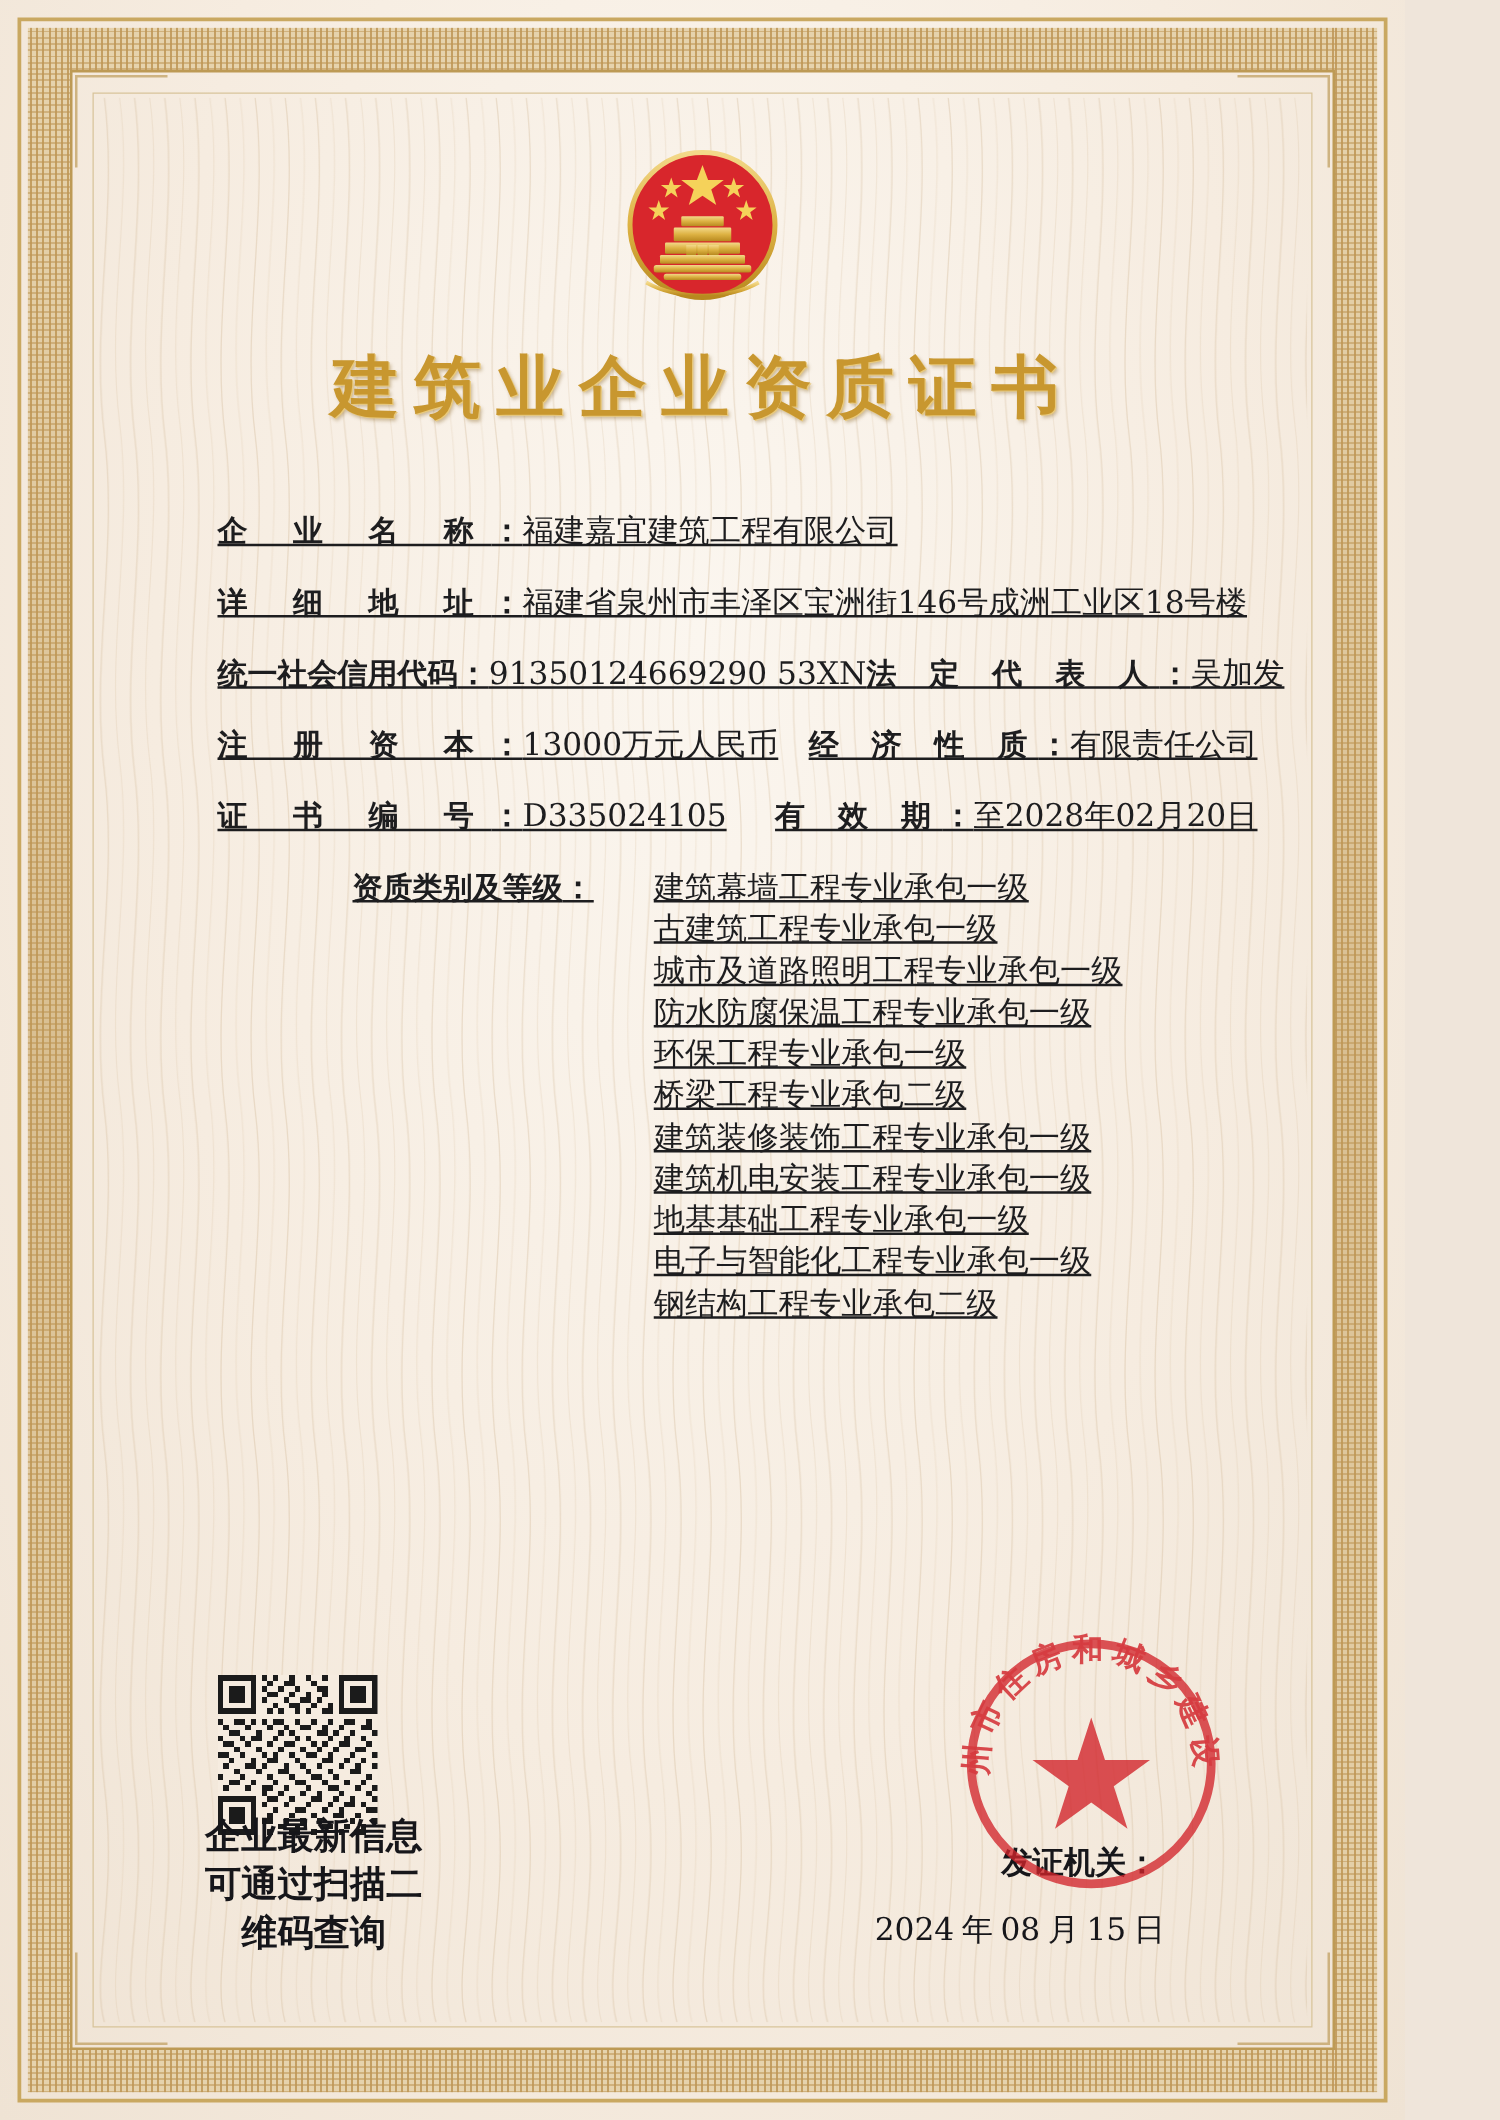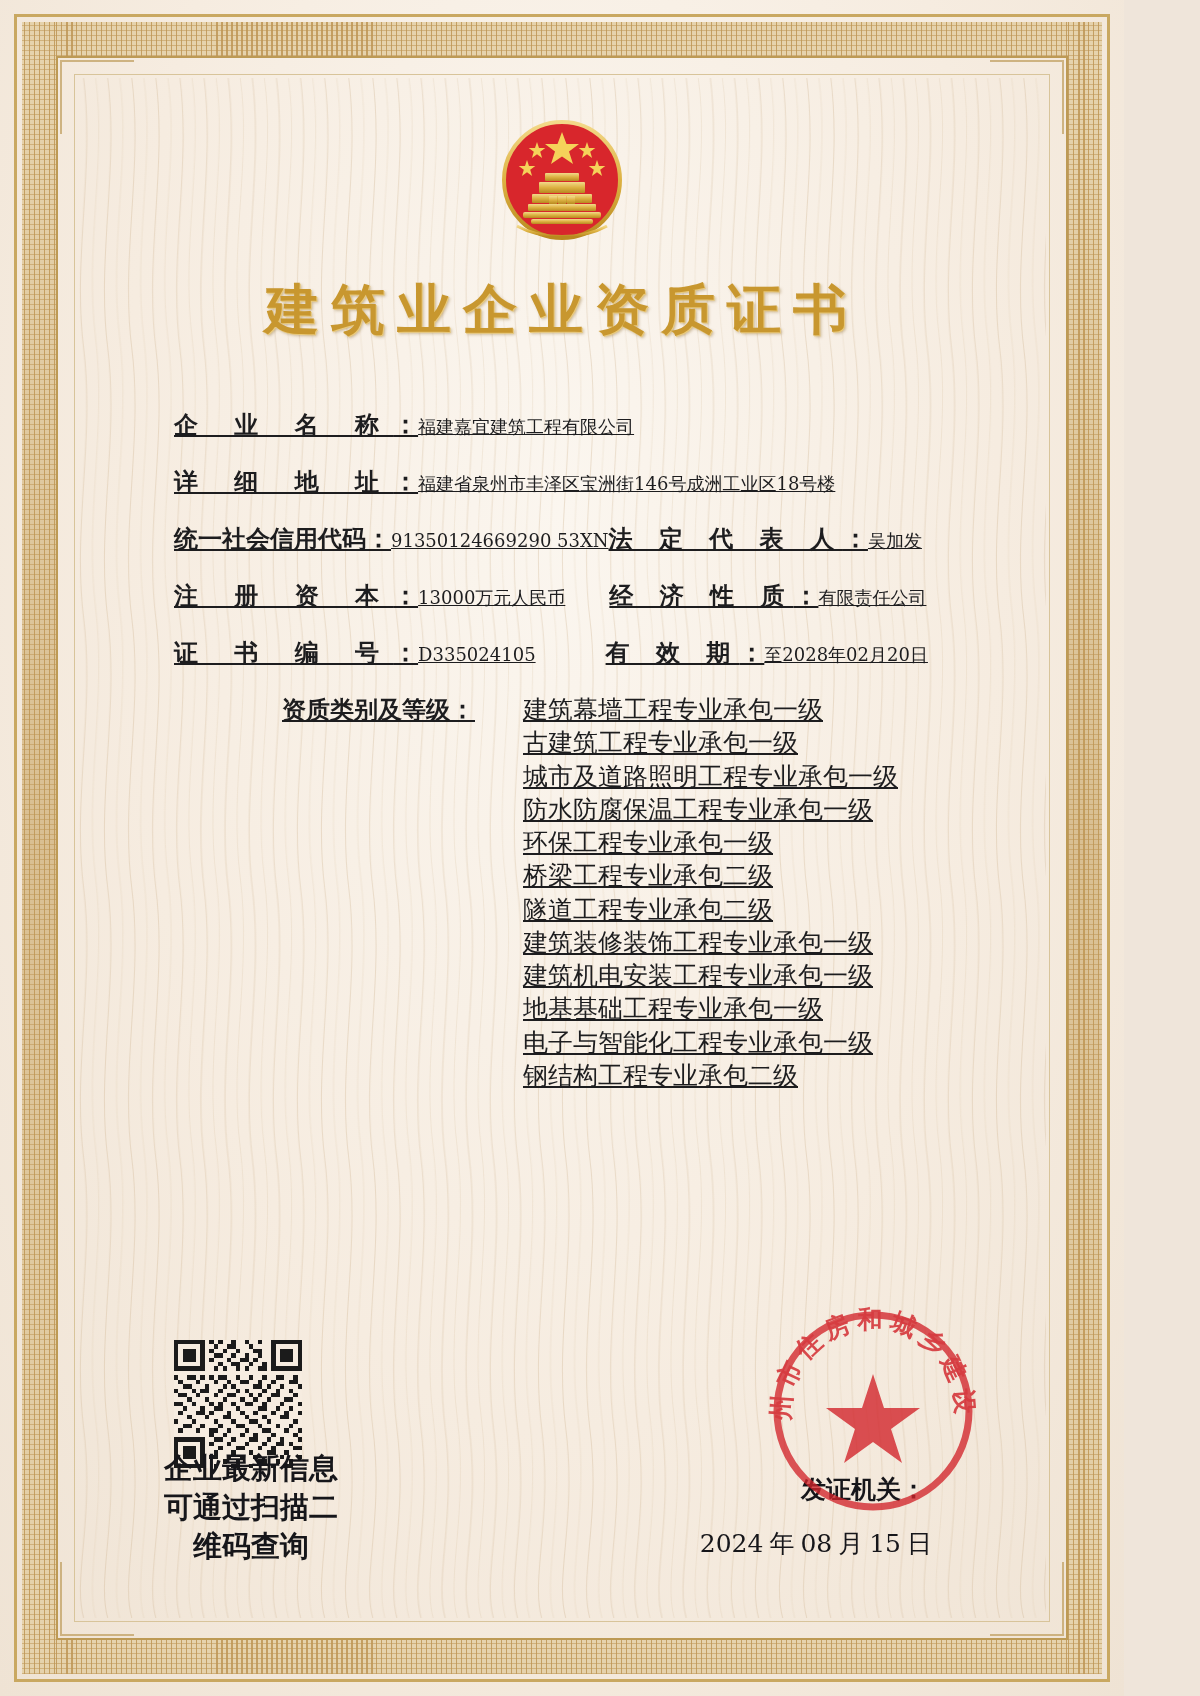--- a/index.html
+++ b/index.html
@@ -103,21 +103,21 @@
   }
   .row{display:flex;align-items:baseline;margin-bottom:24px;}
   .lbl{
     font-weight:bold;white-space:nowrap;
     font-family:"DejaVu Sans","Liberation Sans",sans-serif;
     font-size:24px;
   }
   .lbl.sp4{letter-spacing:14px;}
   .lbl.sp3{letter-spacing:9px;}
   .val{
-    font-size:18px;white-space:nowrap;
+    font-size:25px;white-space:nowrap;
     font-family:"DejaVu Serif","Liberation Serif",serif;
   }
   .colon{font-weight:bold;}
   .gap{display:inline-block;width:44px;}
   .gap-sm{display:inline-block;width:26px;}
 
   .quals{display:flex;justify-content:center;}
   .quals .qlist{display:flex;flex-direction:column;}
   .quals .qlist div{
     font-size:25px;line-height:1.33;white-space:nowrap;
@@ -271,21 +271,20 @@
       <div class="row quals">
         <span class="lbl">资质类别及等级</span>
         <span class="colon">：</span>
         <span class="qlist">
           <div>建筑幕墙工程专业承包一级</div>
           <div>古建筑工程专业承包一级</div>
           <div>城市及道路照明工程专业承包一级</div>
           <div>防水防腐保温工程专业承包一级</div>
           <div>环保工程专业承包一级</div>
           <div>桥梁工程专业承包二级</div>
-          <div>隧道工程专业承包二级</div>
           <div>建筑装修装饰工程专业承包一级</div>
           <div>建筑机电安装工程专业承包一级</div>
           <div>地基基础工程专业承包一级</div>
           <div>电子与智能化工程专业承包一级</div>
           <div>钢结构工程专业承包二级</div>
         </span>
       </div>
     </div>
 
     <div class="qr">

